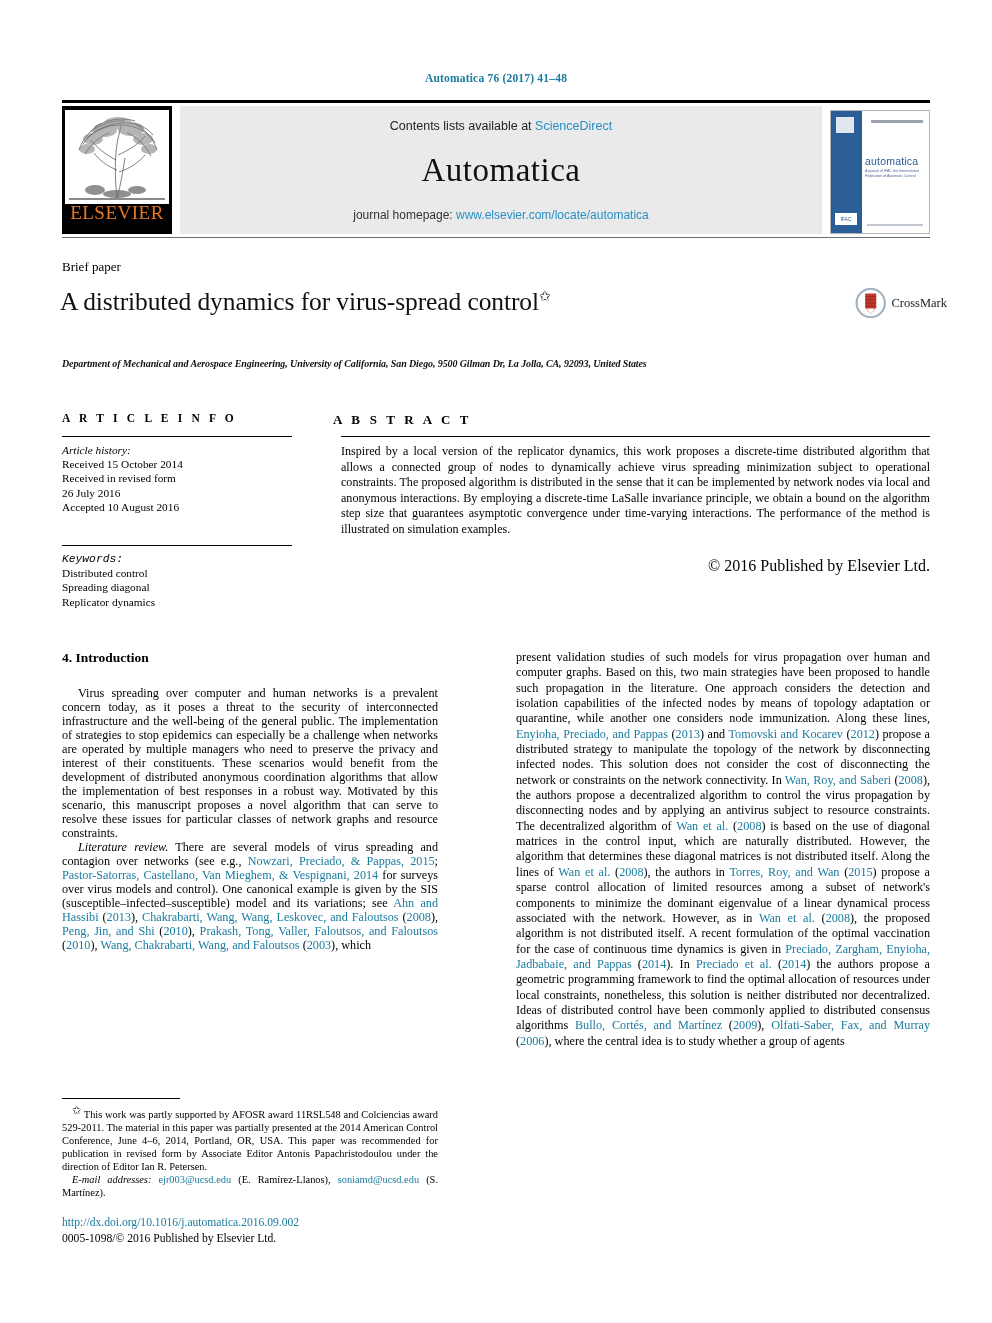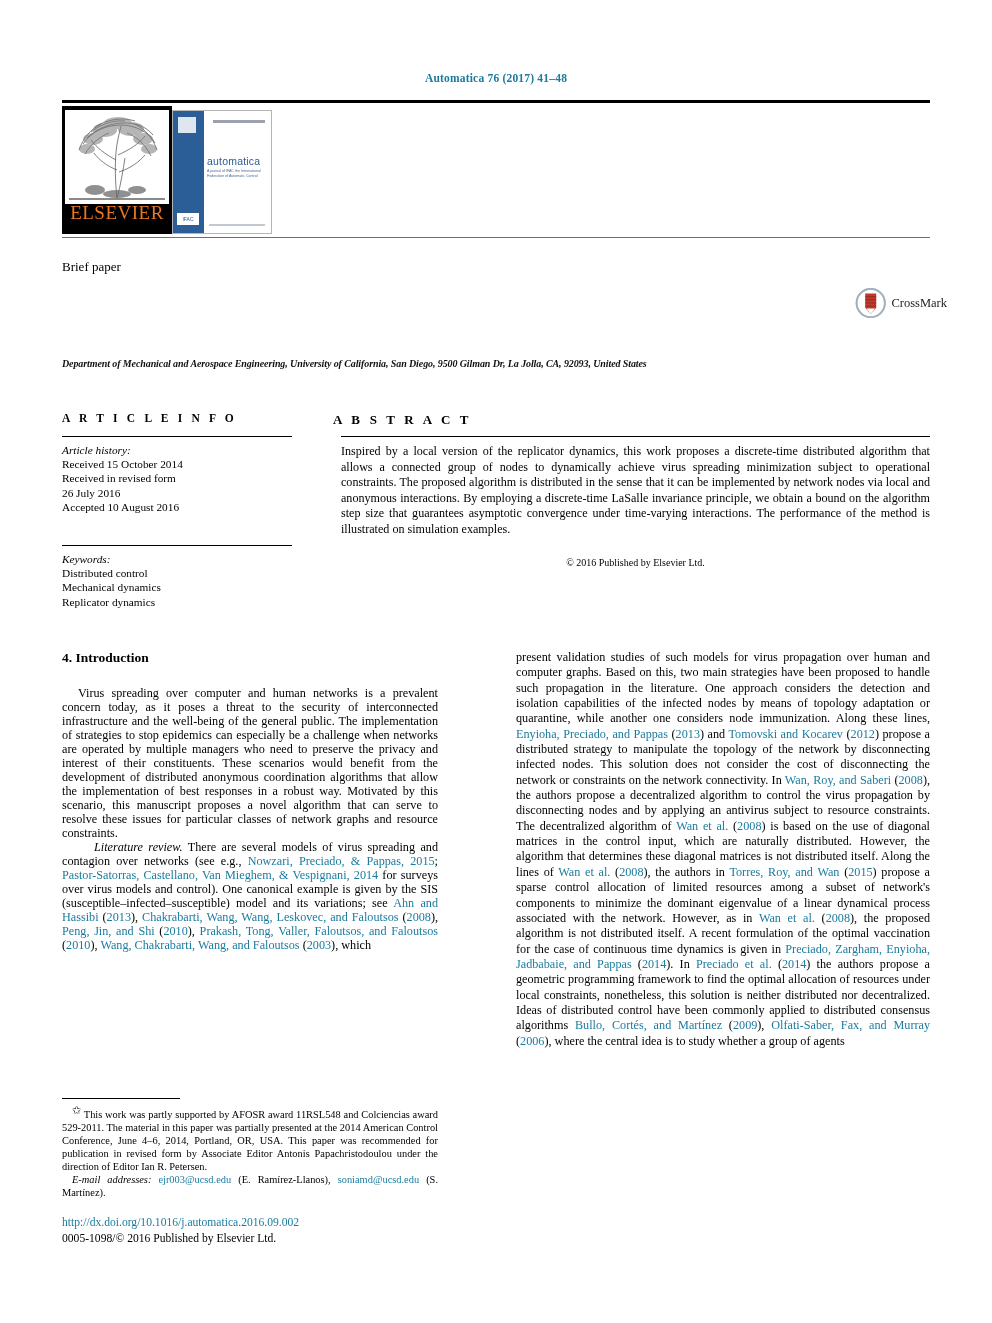--- a/index.html
+++ b/index.html
@@ -244,37 +244,37 @@
     line-height: 14.2px;
   }
   .article-history .lead { font-style: italic; }
   .keywords {
     position: absolute;
     left: 62px; top: 552px;
     width: 235px;
     font-size: 11.3px;
     line-height: 14.2px;
   }
-  .keywords .lead { font-style: italic; }
+  .keywords .lead { font-style: italic; font-family: Liberation Mono, monospace; }
 
   .abstract {
     position: absolute;
     left: 341px; top: 444px;
     width: 589px;
     font-size: 12.1px;
     line-height: 15.6px;
     text-align: justify;
     text-justify: inter-word;
   }
   .abstract-copy {
     position: absolute;
     left: 341px; top: 557px;
     width: 589px;
-    text-align: center;
-    font-size: 10px;
+    text-align: right;
+    font-size: 16px;
   }
 
   
   .section-title {
     position: absolute;
     left: 62px; top: 650px;
     font-size: 13.5px;
     font-weight: bold;
   }
   .col-left {
@@ -292,21 +292,21 @@
     width: 414px;
     font-size: 12.2px;
     line-height: 15.35px;
     text-align: justify;
     text-justify: inter-word;
   }
   .col-left p, .col-right p { margin: 0; text-indent: 16px; }
   .col-left p.first, .col-right p.first { text-indent: 16px; }
   .col-right p.cont { text-indent: 0; }
   .cite { color: #1a7b9e; }
-  .lit-review { font-style: italic; margin-left: 16px; }
+  .lit-review { font-style: italic; }
 
   
   .foot-rule {
     position: absolute;
     left: 62px; top: 1098px;
     width: 118px;
     border-top: 1.2px solid #000;
   }
   .footnote {
     position: absolute;
@@ -380,38 +380,50 @@
               <ellipse cx="30" cy="80" rx="10" ry="5"></ellipse>
               <ellipse cx="72" cy="80" rx="9" ry="4"></ellipse>
               <ellipse cx="52" cy="84" rx="14" ry="4"></ellipse>
             </g>
             <rect x="4" y="88" width="96" height="2" fill="#8a8a8a"></rect>
           </svg>
         </div>
         <div class="elsevier-word">ELSEVIER</div>
       </div>
 
+      <div class="mast-center">
+        <div class="contents-line">
+          <span>Contents lists available at </span><span class="sd-link">ScienceDirect</span>
+        </div>
+        <div class="journal-name">Automatica</div>
+        <div class="homepage-line">
+          <span>journal homepage: </span><span class="homepage-url">www.elsevier.com/locate/automatica</span>
+        </div>
+      </div>
 
       <div class="cover-thumb">
         <div class="cover-box">
           <div class="cover-strip"></div>
           <div class="cover-badge"></div>
           <div class="cover-ifac">IFAC</div>
           <div class="cover-topline"></div>
           <div class="cover-title">automatica</div>
           <div class="cover-sub">A journal of IFAC the International Federation of Automatic Control</div>
           <div class="cover-botline"></div>
         </div>
       </div>
 
     </div>
   </div>
 
   <div class="brief-paper">Brief paper</div>
 
+  <div class="paper-title">
+    <span>A distributed dynamics for virus-spread control</span><span class="title-star">✩</span>
+  </div>
 
   <div class="affiliation">Department of Mechanical and Aerospace Engineering, University of California, San Diego, 9500 Gilman Dr, La Jolla, CA, 92093, United States</div>
 
   <div class="crossmark">
     <svg width="40" height="40" viewBox="0 0 40 40" aria-hidden="true">
       <circle cx="20" cy="20" r="18" fill="#ffffff" stroke="#b9c2cc" stroke-width="2.4"></circle>
       <path d="M20 4 C29 4 35 10 35 20 C35 30 29 36 20 36 C11 36 5 30 5 20 C5 10 11 4 20 4 Z" fill="#ffffff"></path>
       <path d="M13 8 L27 8 L27 26 L20 34 L13 26 Z" fill="#c0392b"></path>
       <g stroke="#8e2a20" stroke-width="1.1">
         <line x1="13" y1="12" x2="27" y2="12"></line>
@@ -435,21 +447,21 @@
     <div>Received 15 October 2014</div>
     <div>Received in revised form</div>
     <div>26 July 2016</div>
     <div>Accepted 10 August 2016</div>
   </div>
 
   <div class="rule-kw"></div>
   <div class="keywords">
     <div class="lead">Keywords:</div>
     <div>Distributed control</div>
-    <div>Mechanical dynamics</div>
+    <div>Spreading diagonal</div>
     <div>Replicator dynamics</div>
   </div>
 
   <div class="abstract">Inspired by a local version of the replicator dynamics, this work proposes a discrete-time distributed algorithm that allows a connected group of nodes to dynamically achieve virus spreading minimization subject to operational constraints. The proposed algorithm is distributed in the sense that it can be implemented by network nodes via local and anonymous interactions. By employing a discrete-time LaSalle invariance principle, we obtain a bound on the algorithm step size that guarantees asymptotic convergence under time-varying interactions. The performance of the method is illustrated on simulation examples.</div>
   <div class="abstract-copy">© 2016 Published by Elsevier Ltd.</div>
 
   <div class="section-title">4. Introduction</div>
 
   <div class="col-left">
     <p class="first"><span>Virus spreading over computer and human networks is a prevalent concern today, as it poses a threat to the security of interconnected infrastructure and the well-being of the general public. The implementation of strategies to stop epidemics can especially be a challenge when networks are operated by multiple managers who need to preserve the privacy and interest of their constituents. These scenarios would benefit from the development of distributed anonymous coordination algorithms that allow the implementation of best responses in a robust way. Motivated by this scenario, this manuscript proposes a novel algorithm that can serve to resolve these issues for particular classes of network graphs and resource constraints.</span></p>

